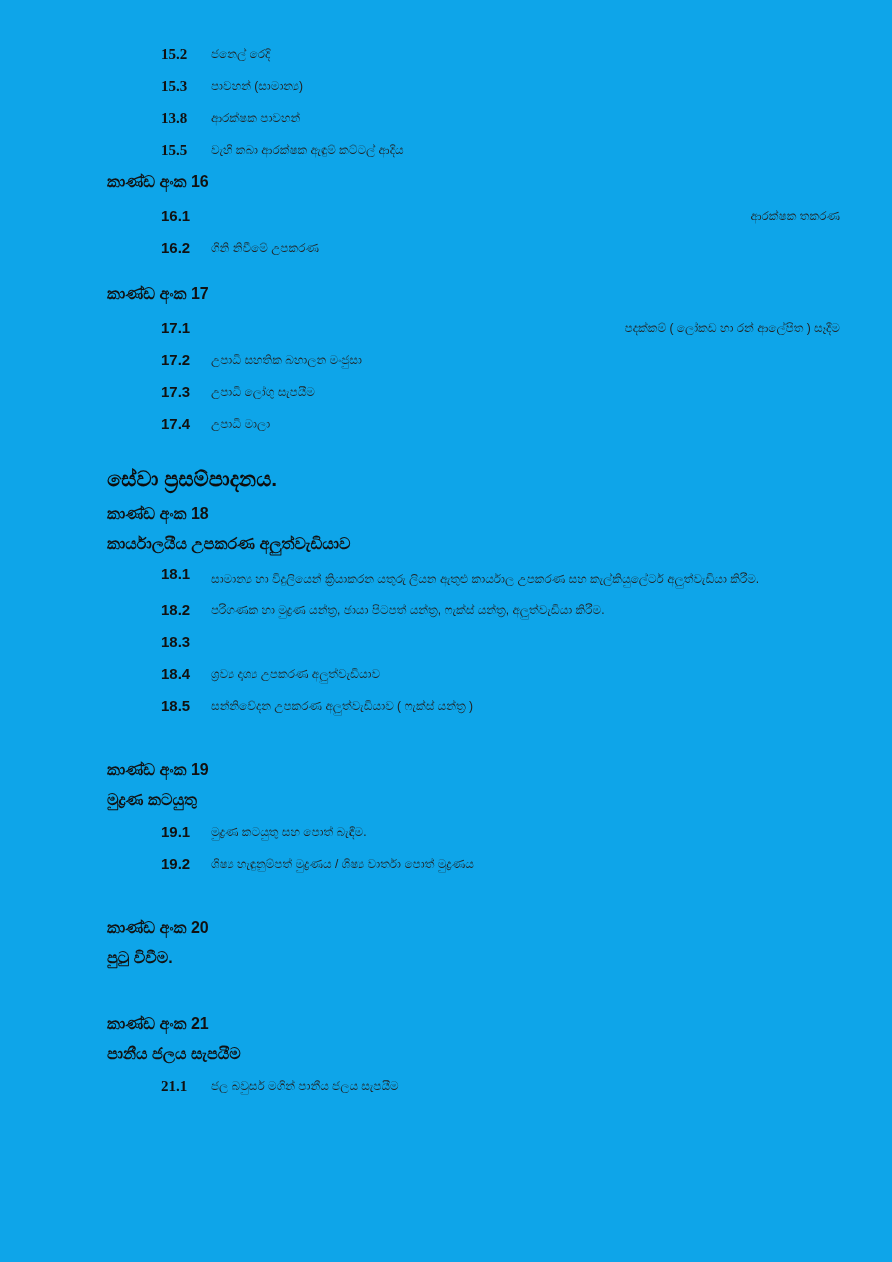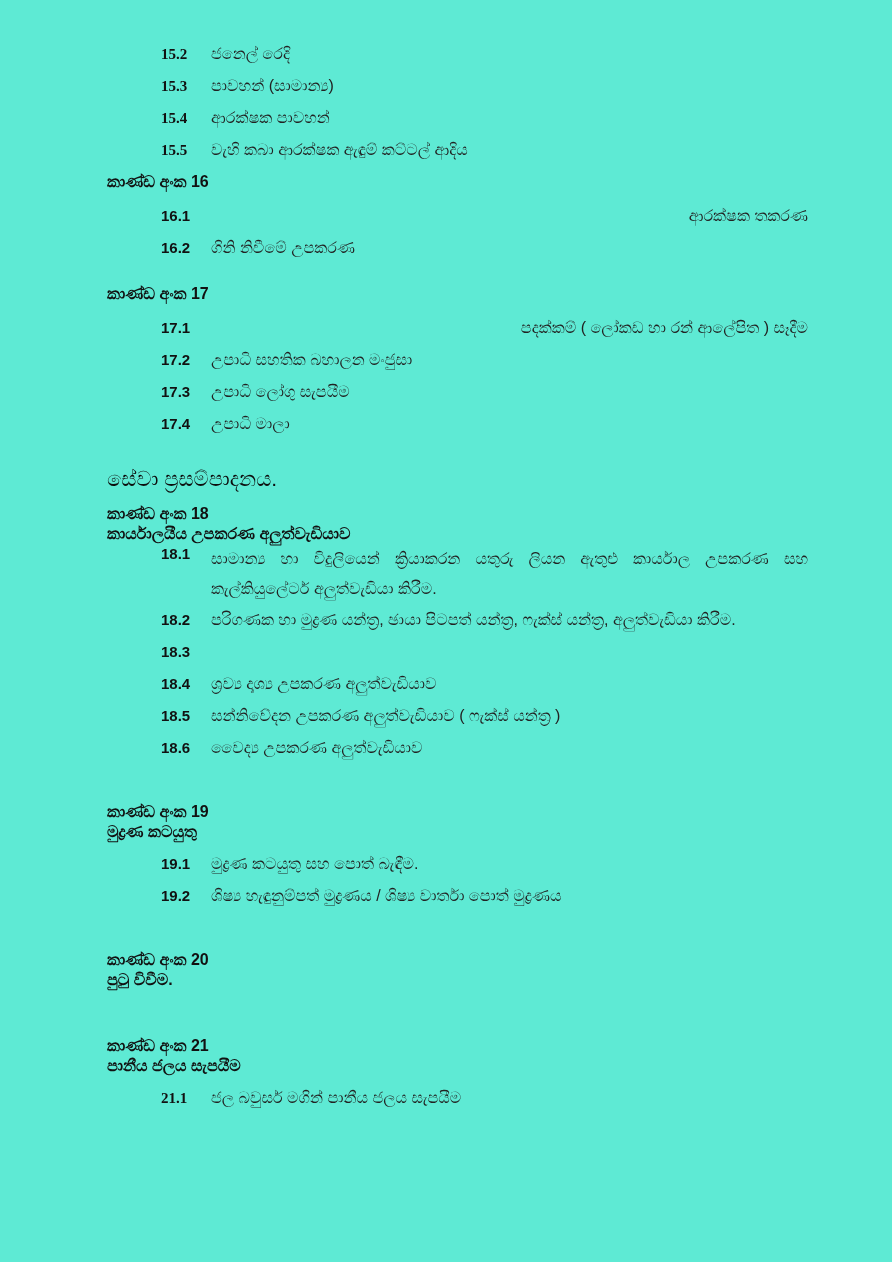--- a/index.html
+++ b/index.html
@@ -1,71 +1,71 @@
 <!DOCTYPE html>
 <html lang="si"><head>
 <meta charset="utf-8">
 <style>
   html, body { margin: 0; padding: 0; background: #e8e8e8; }
   .page {
     position: relative;
     width: 892px;
     height: 1262px;
     margin: 0 auto;
-    background: #5eead4;
+    background: #0ea5e9;
     box-sizing: border-box;
-    padding: 44px 84px 0 107px;
+    padding: 44px 52px 0 107px;
     overflow: hidden;
     font-family: "Liberation Sans", "DejaVu Sans", sans-serif;
     color: #1f1f1f;
   }
   .item-row {
     display: flex;
     align-items: flex-start;
     margin-left: 54px;
     line-height: 20px;
   }
   .item-no {
     flex: 0 0 50px;
     font-weight: bold;
     font-size: 15px;
     color: #111;
   }
   .item-no.serif { font-family: "Liberation Serif", "DejaVu Serif", serif; }
   .item-no.sans  { font-family: "Liberation Sans", "DejaVu Sans", sans-serif; }
   .item-text {
-    font-size: 16px;
+    font-size: 12px;
     color: #222;
   }
   .item-text.justify {
     width: 598px;
     text-align: justify;
     line-height: 30px;
   }
   .sec-heading {
     font-weight: bold;
     font-size: 16px;
     line-height: 20px;
     color: #111;
   }
   .sub-heading {
     font-weight: bold;
     font-size: 16px;
     line-height: 20px;
     color: #111;
   }
   .big-heading {
-    font-weight: normal;
+    font-weight: bold;
     font-size: 21px;
     line-height: 26px;
     color: #0d0d0d;
   }
   .mt0  { margin-top: 0; }
   .mt6  { margin-top: 6px; align-items: center; }
-  .mt10 { margin-top: 0; }
+  .mt10 { margin-top: 10px; }
   .mt12 { margin-top: 12px; }
   .mt14 { margin-top: 14px; justify-content: space-between; }
   .mt26 { margin-top: 26px; }
   .mt28 { margin-top: 12px; }
   .mt32 { margin-top: 32px; }
   .mt44 { margin-top: 44px; }
   .mt46 { margin-top: 46px; }
 </style>
 </head>
 <body>
@@ -74,21 +74,21 @@
 
   <div class="item-row mt0">
     <span class="item-no serif">15.2</span>
     <span class="item-text">ජනෙල් රෙදි</span>
   </div>
   <div class="item-row mt12">
     <span class="item-no serif">15.3</span>
     <span class="item-text">පාවහන් (සාමාන්‍ය)</span>
   </div>
   <div class="item-row mt12">
-    <span class="item-no serif">15.4</span>
+    <span class="item-no serif">13.8</span>
     <span class="item-text">ආරක්ෂක පාවහන්</span>
   </div>
   <div class="item-row mt12">
     <span class="item-no serif">15.5</span>
     <span class="item-text">වැහි කබා ආරක්ෂක ඇඳුම් කට්ටල් ආදිය</span>
   </div>
 
   <div class="sec-heading mt28">කාණ්ඩ අංක 16</div>
   <div class="item-row mt14">
     <span class="item-no sans">16.1</span>
@@ -133,24 +133,20 @@
     <span class="item-no sans">18.3</span>
   </div>
   <div class="item-row mt12">
     <span class="item-no sans">18.4</span>
     <span class="item-text">ශ්‍රව්‍ය දෘශ්‍ය උපකරණ අලුත්වැඩියාව</span>
   </div>
   <div class="item-row mt12">
     <span class="item-no sans">18.5</span>
     <span class="item-text">සන්නිවේදන උපකරණ අලුත්වැඩියාව ( ෆැක්ස් යන්ත්‍ර )</span>
   </div>
-  <div class="item-row mt12">
-    <span class="item-no sans">18.6</span>
-    <span class="item-text">වෛද්‍ය උපකරණ අලුත්වැඩියාව</span>
-  </div>
 
   <div class="sec-heading mt44">කාණ්ඩ අංක 19</div>
   <div class="sub-heading mt10">මුද්‍රණ කටයුතු</div>
   <div class="item-row mt12">
     <span class="item-no sans">19.1</span>
     <span class="item-text">මුද්‍රණ කටයුතු සහ පොත් බැඳීම.</span>
   </div>
   <div class="item-row mt12">
     <span class="item-no sans">19.2</span>
     <span class="item-text">ශිෂ්‍ය හැඳුනුම්පත් මුද්‍රණය / ශිෂ්‍ය වාර්තා පොත්  මුද්‍රණය</span>

